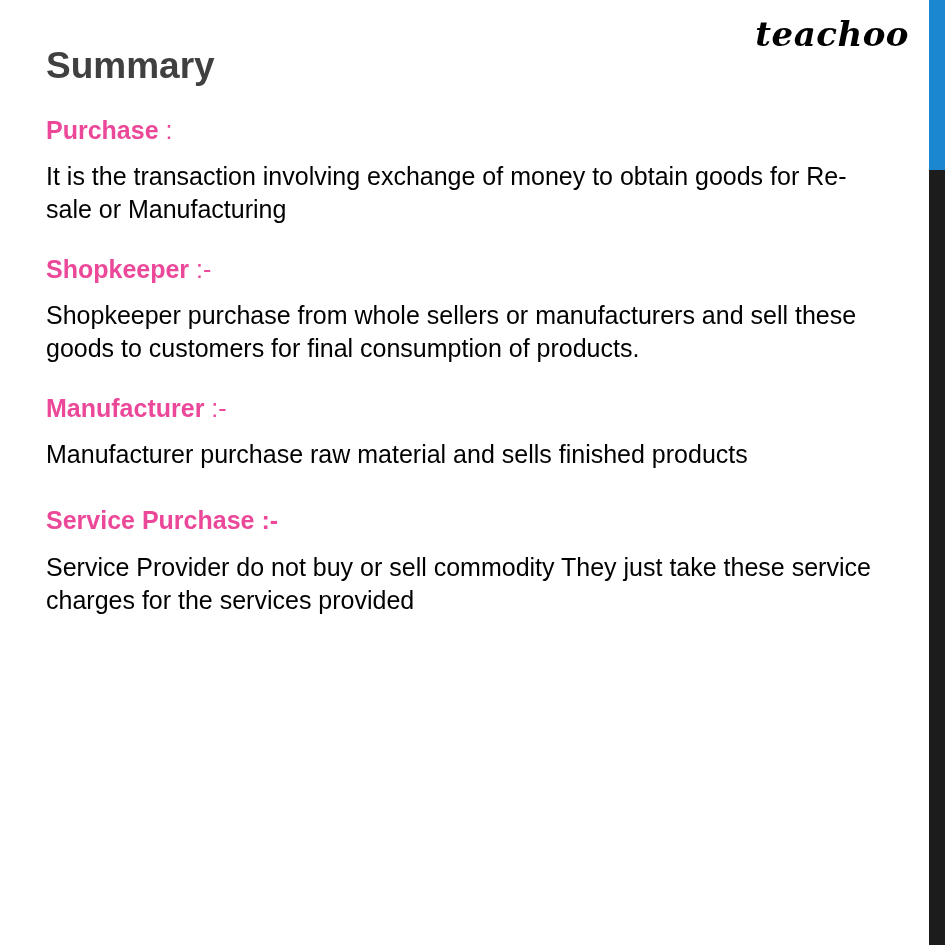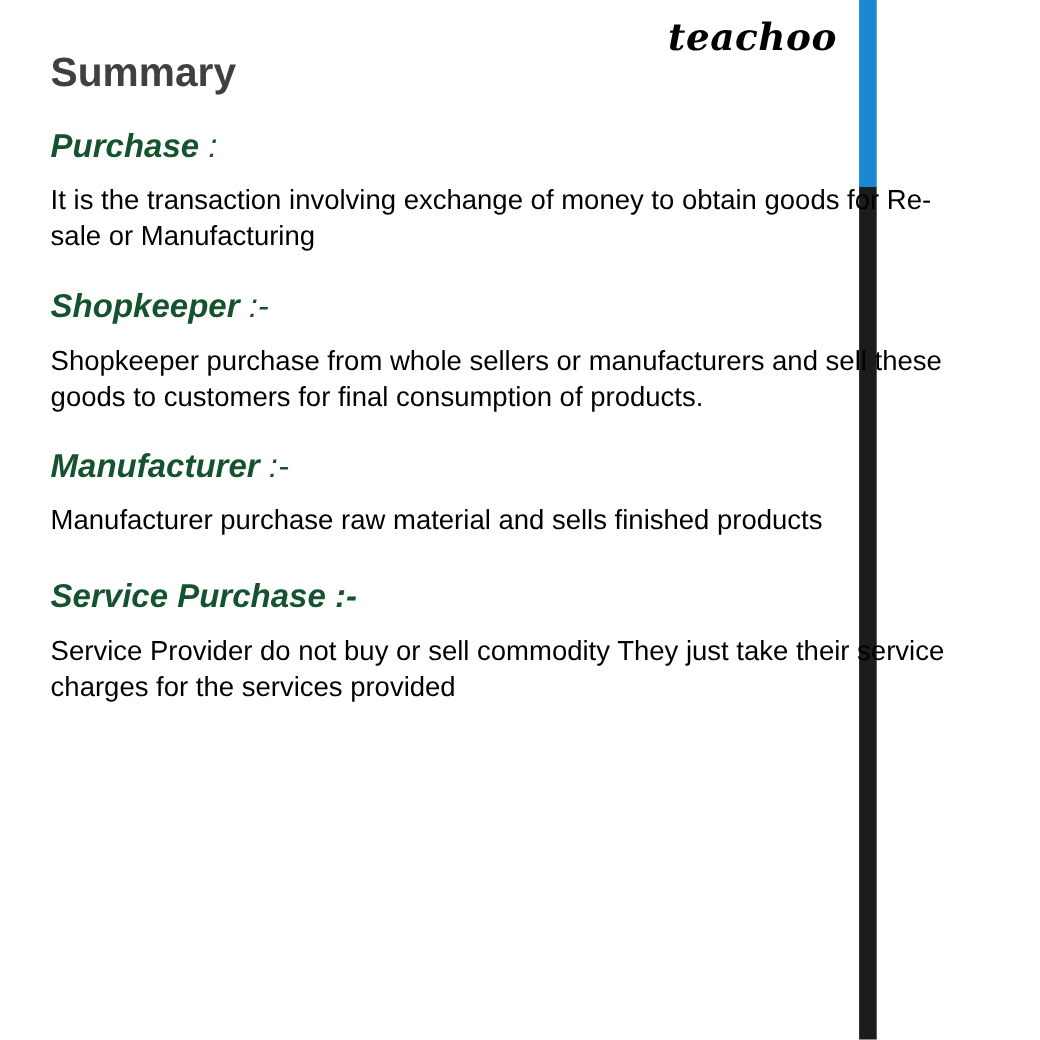--- a/index.html
+++ b/index.html
@@ -8,21 +8,21 @@
   }
   body {
     width: 945px;
     height: 945px;
     background: #ffffff;
     font-family: "Liberation Sans", sans-serif;
     overflow: hidden;
   }
   .slide {
     position: relative;
-    width: 797px;
+    width: 945px;
     height: 945px;
     background: #ffffff;
     box-sizing: border-box;
     border-radius: 25px;
   }
   
   .edge-bar-blue {
     position: absolute;
     top: 0;
     right: 0;
@@ -59,25 +59,24 @@
     color: #404040;
     font-size: 37px;
     font-weight: bold;
     margin: 0 0 28px 0;
     line-height: 1.1;
   }
   .block {
     margin-bottom: 6px;
   }
   .heading {
-    font-size: 30px;
-    color: #14532d;
+    font-size: 25px;
+    color: #ec4899;
     margin: 0 0 14px 0;
     line-height: 1.25;
-    font-style: italic;
   }
   .heading b {
     font-weight: bold;
   }
   .heading .plain {
     font-weight: normal;
   }
   .body-text {
     font-size: 25px;
     color: #000000;
@@ -120,17 +119,17 @@
       <p class="heading">
         <b>Manufacturer</b><span class="plain">&nbsp;</span><span class="plain">:-</span>
       </p>
       <p class="body-text gap-lg">Manufacturer purchase raw material and sells finished products</p>
     </div>
 
     <div class="block">
       <p class="heading">
         <b>Service Purchase :-</b>
       </p>
-      <p class="body-text">Service Provider do not buy or sell commodity They just take their service charges for the services provided</p>
+      <p class="body-text">Service Provider do not buy or sell commodity They just take these service charges for the services provided</p>
     </div>
 
   </div>
 </div>
 
 </body></html>

